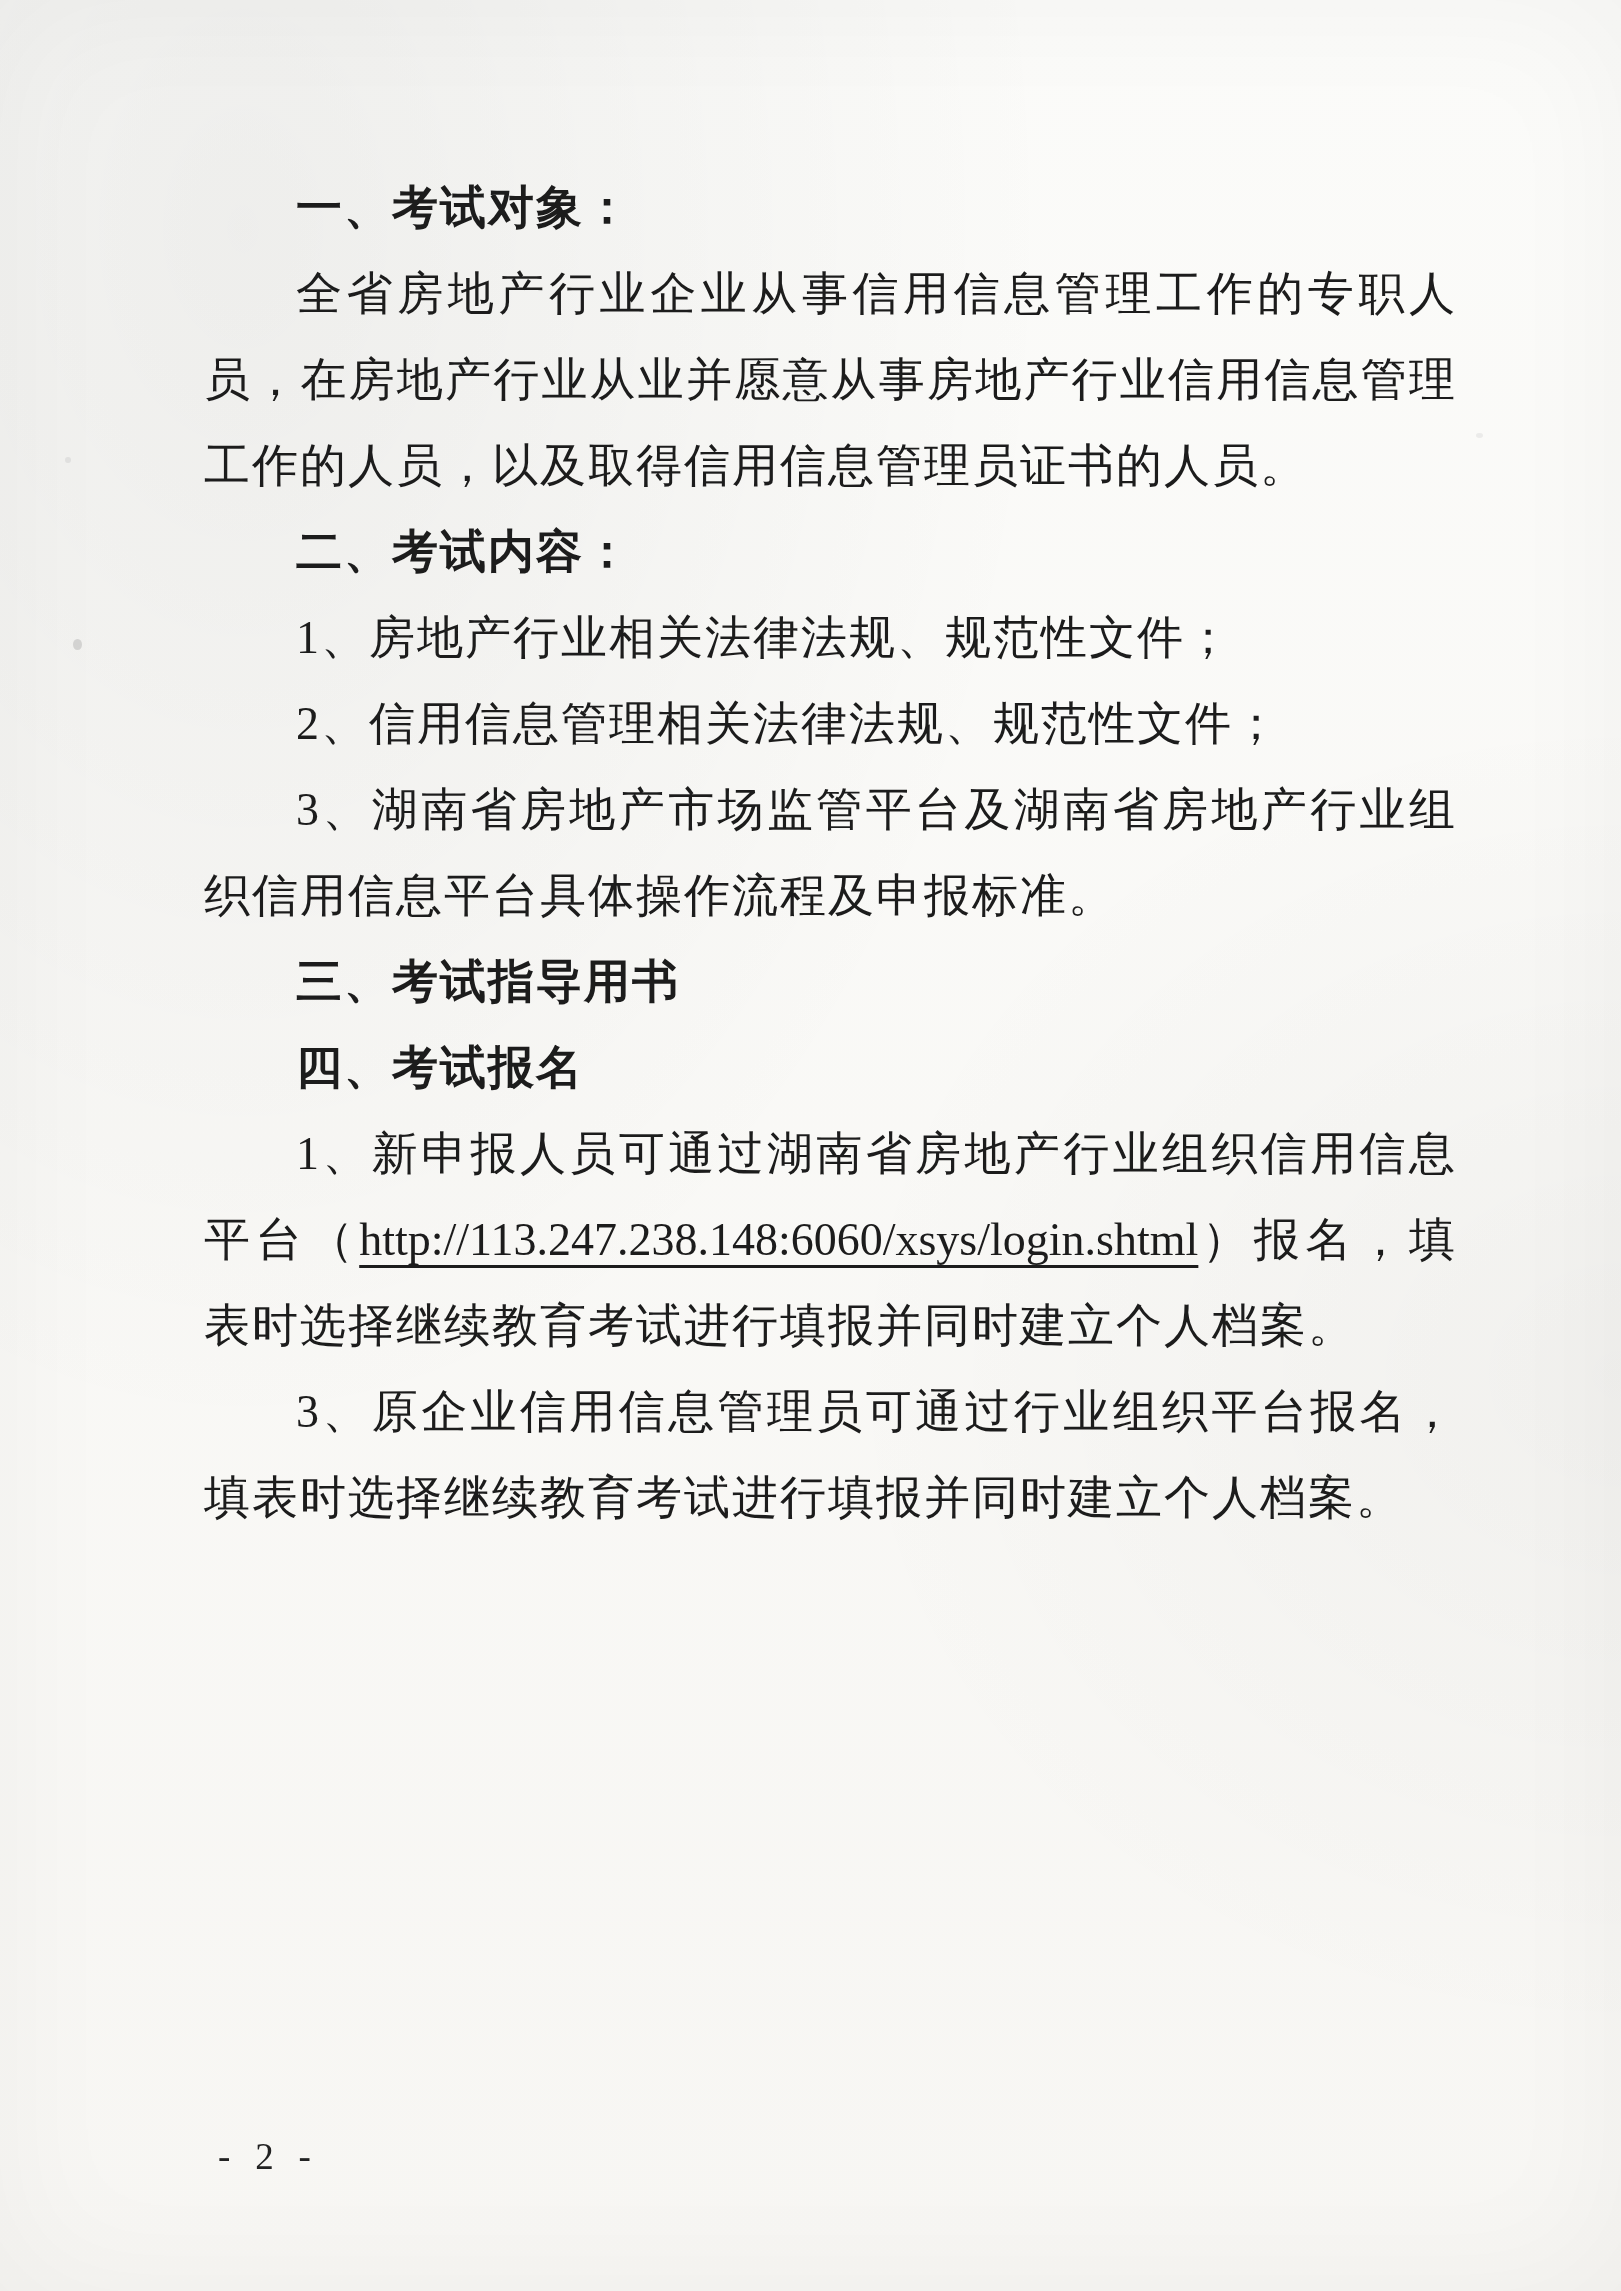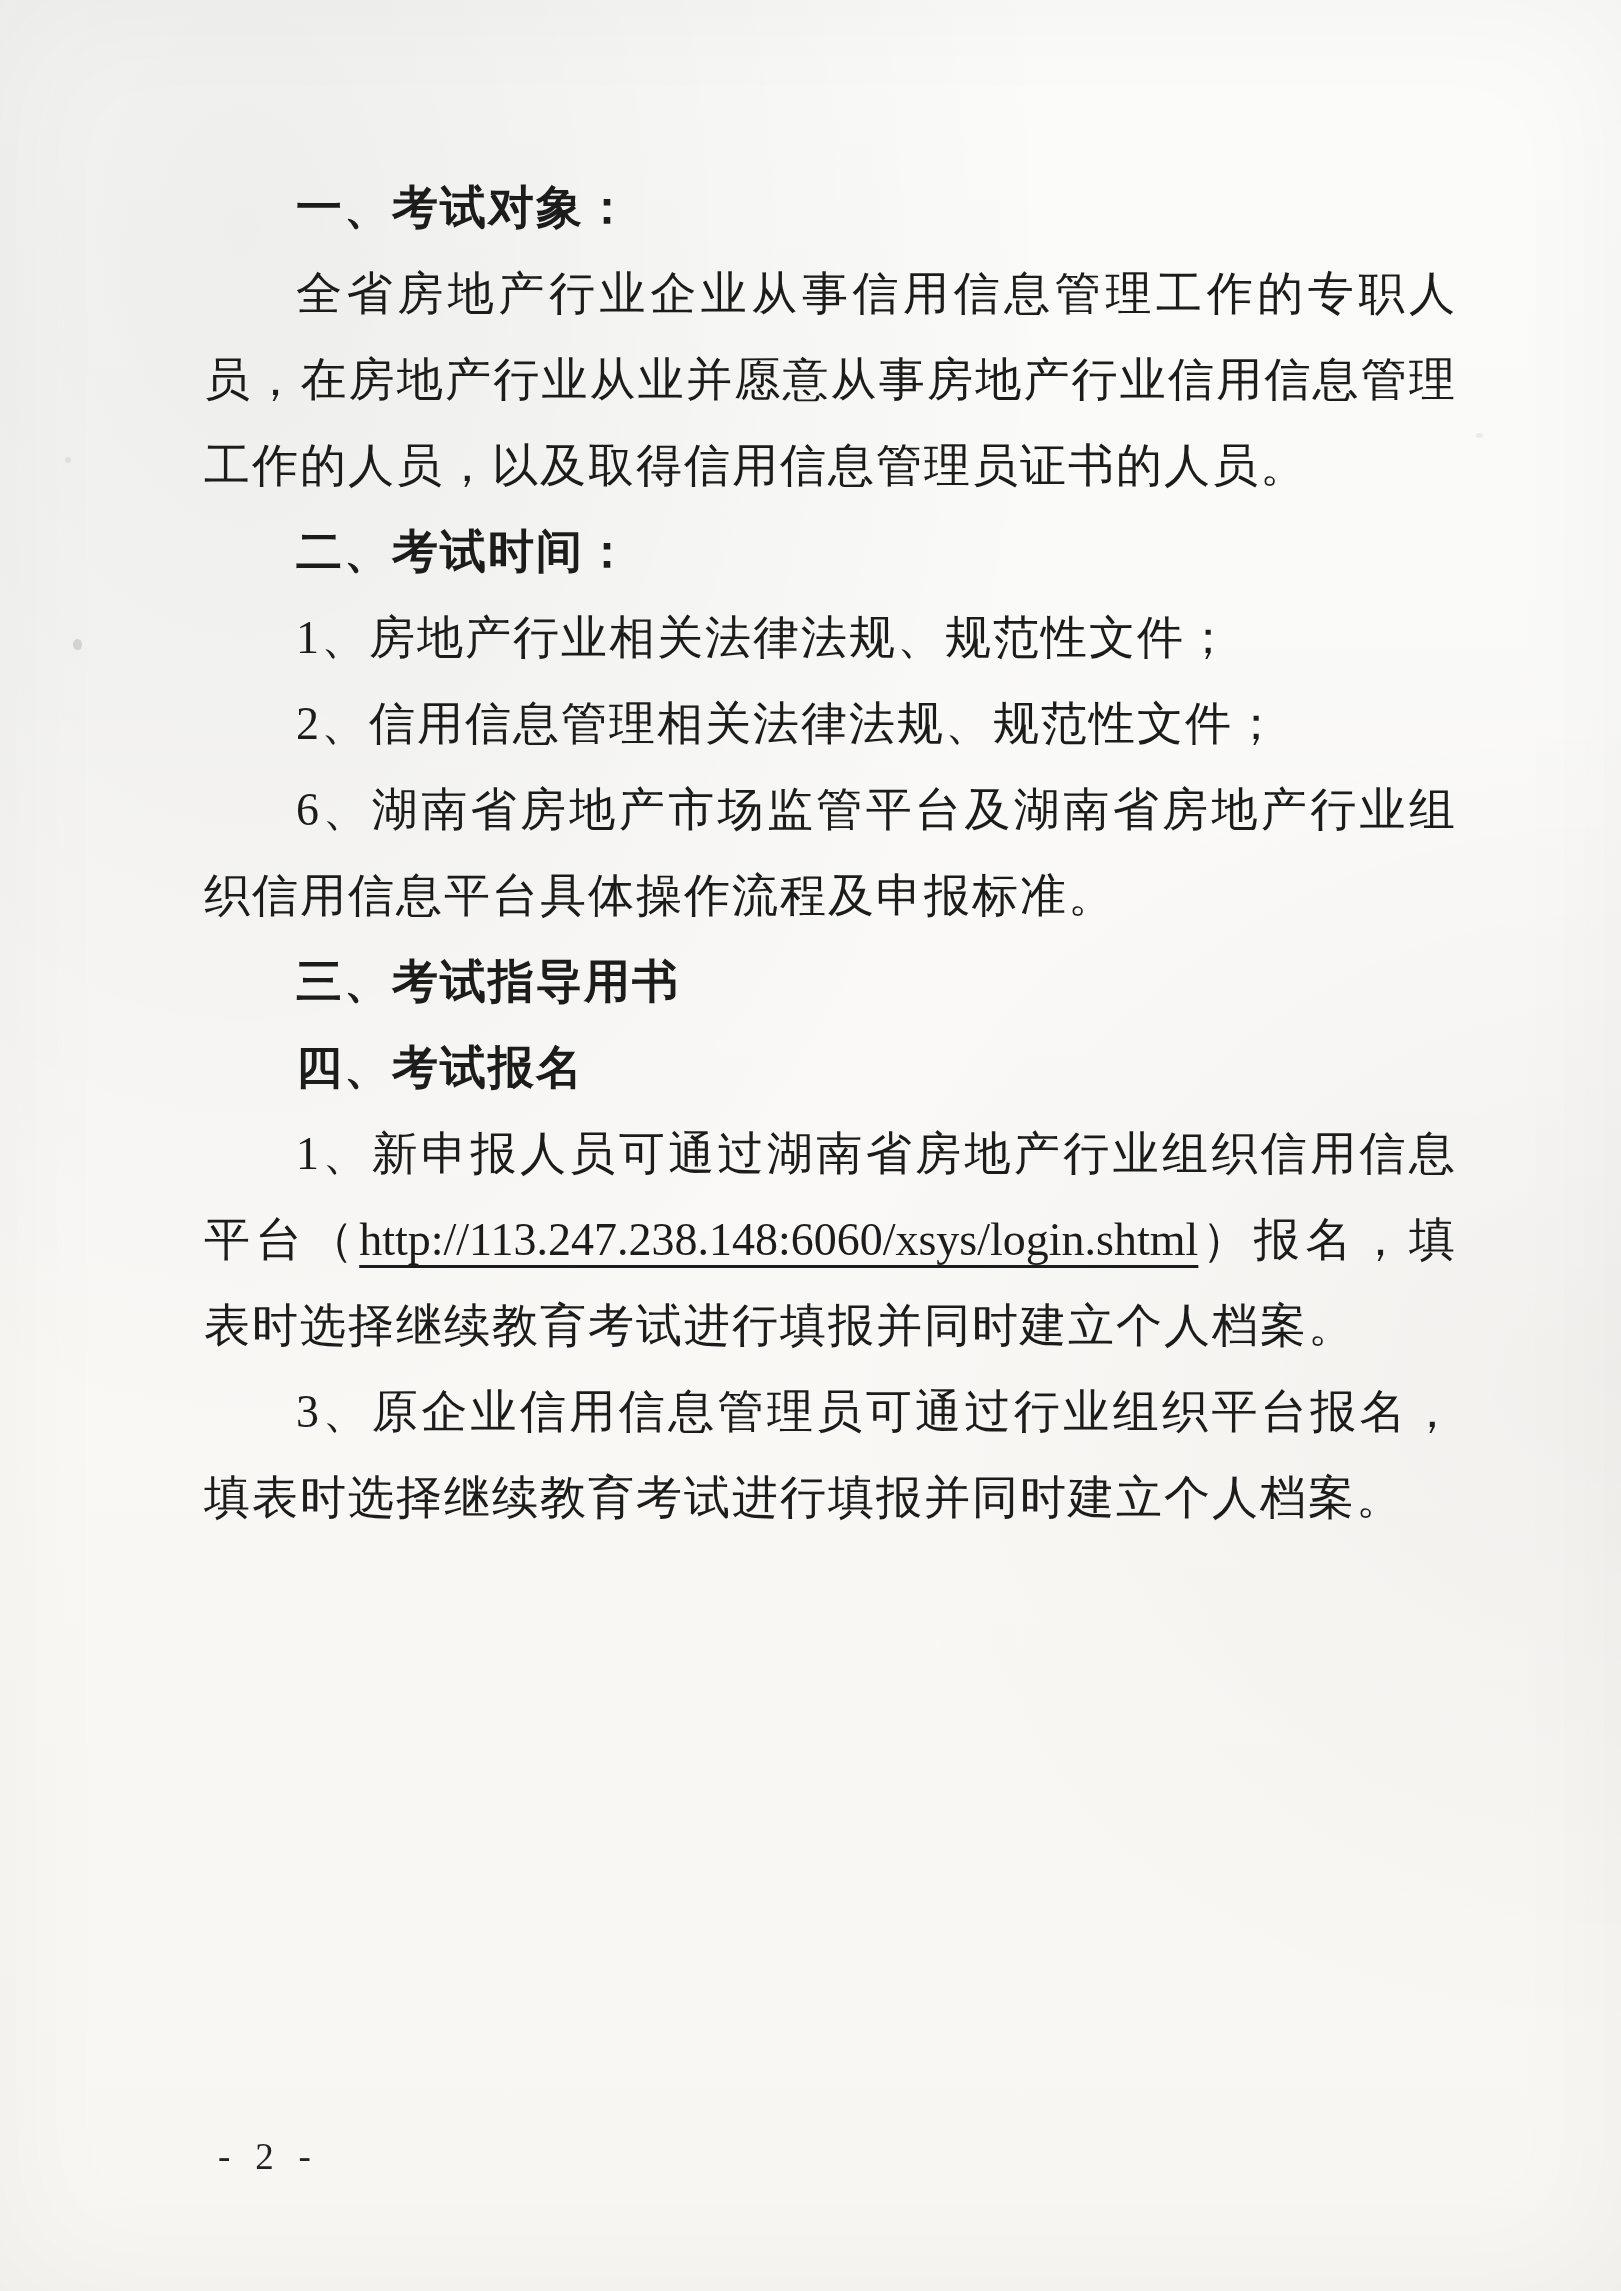--- a/index.html
+++ b/index.html
@@ -62,24 +62,24 @@
 
 <div class="page">
   <span class="speck speck-1"></span>
   <span class="speck speck-2"></span>
   <span class="speck speck-3"></span>
 
   <main class="content">
     <p class="heading indent">一、考试对象：</p>
     <p class="indent">全省房地产行业企业从事信用信息管理工作的专职人员，在房地产行业从业并愿意从事房地产行业信用信息管理工作的人员，以及取得信用信息管理员证书的人员。</p>
 
-    <p class="heading indent">二、考试时间：</p>
+    <p class="heading indent">二、考试内容：</p>
     <p class="indent">1、房地产行业相关法律法规、规范性文件；</p>
     <p class="indent">2、信用信息管理相关法律法规、规范性文件；</p>
-    <p class="indent">6、湖南省房地产市场监管平台及湖南省房地产行业组织信用信息平台具体操作流程及申报标准。</p>
+    <p class="indent">3、湖南省房地产市场监管平台及湖南省房地产行业组织信用信息平台具体操作流程及申报标准。</p>
 
     <p class="heading indent">三、考试指导用书</p>
 
     <p class="heading indent">四、考试报名</p>
     <p class="indent"><span>1、新申报人员可通过湖南省房地产行业组织信用信息平台（</span><span class="url">http://113.247.238.148:6060/xsys/login.shtml</span><span>）报名，填表时选择继续教育考试进行填报并同时建立个人档案。</span></p>
     <p class="indent">3、原企业信用信息管理员可通过行业组织平台报名，填表时选择继续教育考试进行填报并同时建立个人档案。</p>
 
   </main>
 
   <div class="page-number">- 2 -</div>

